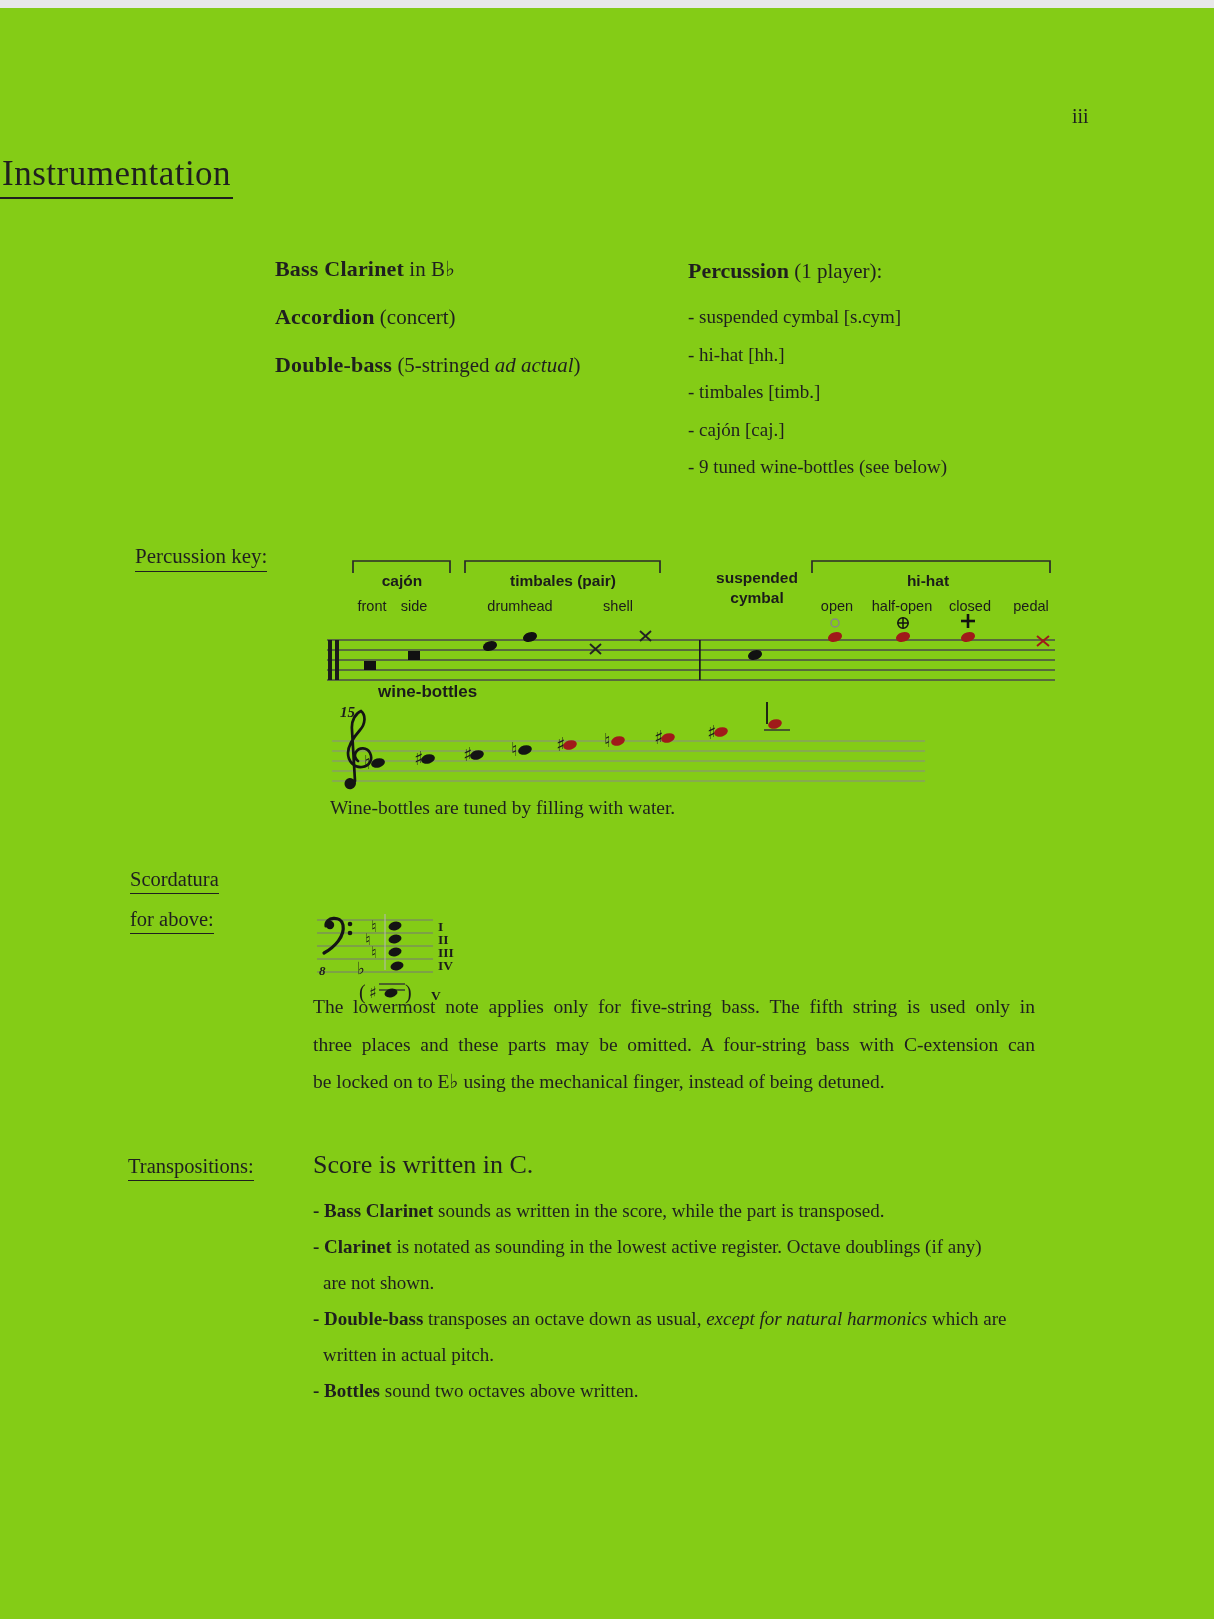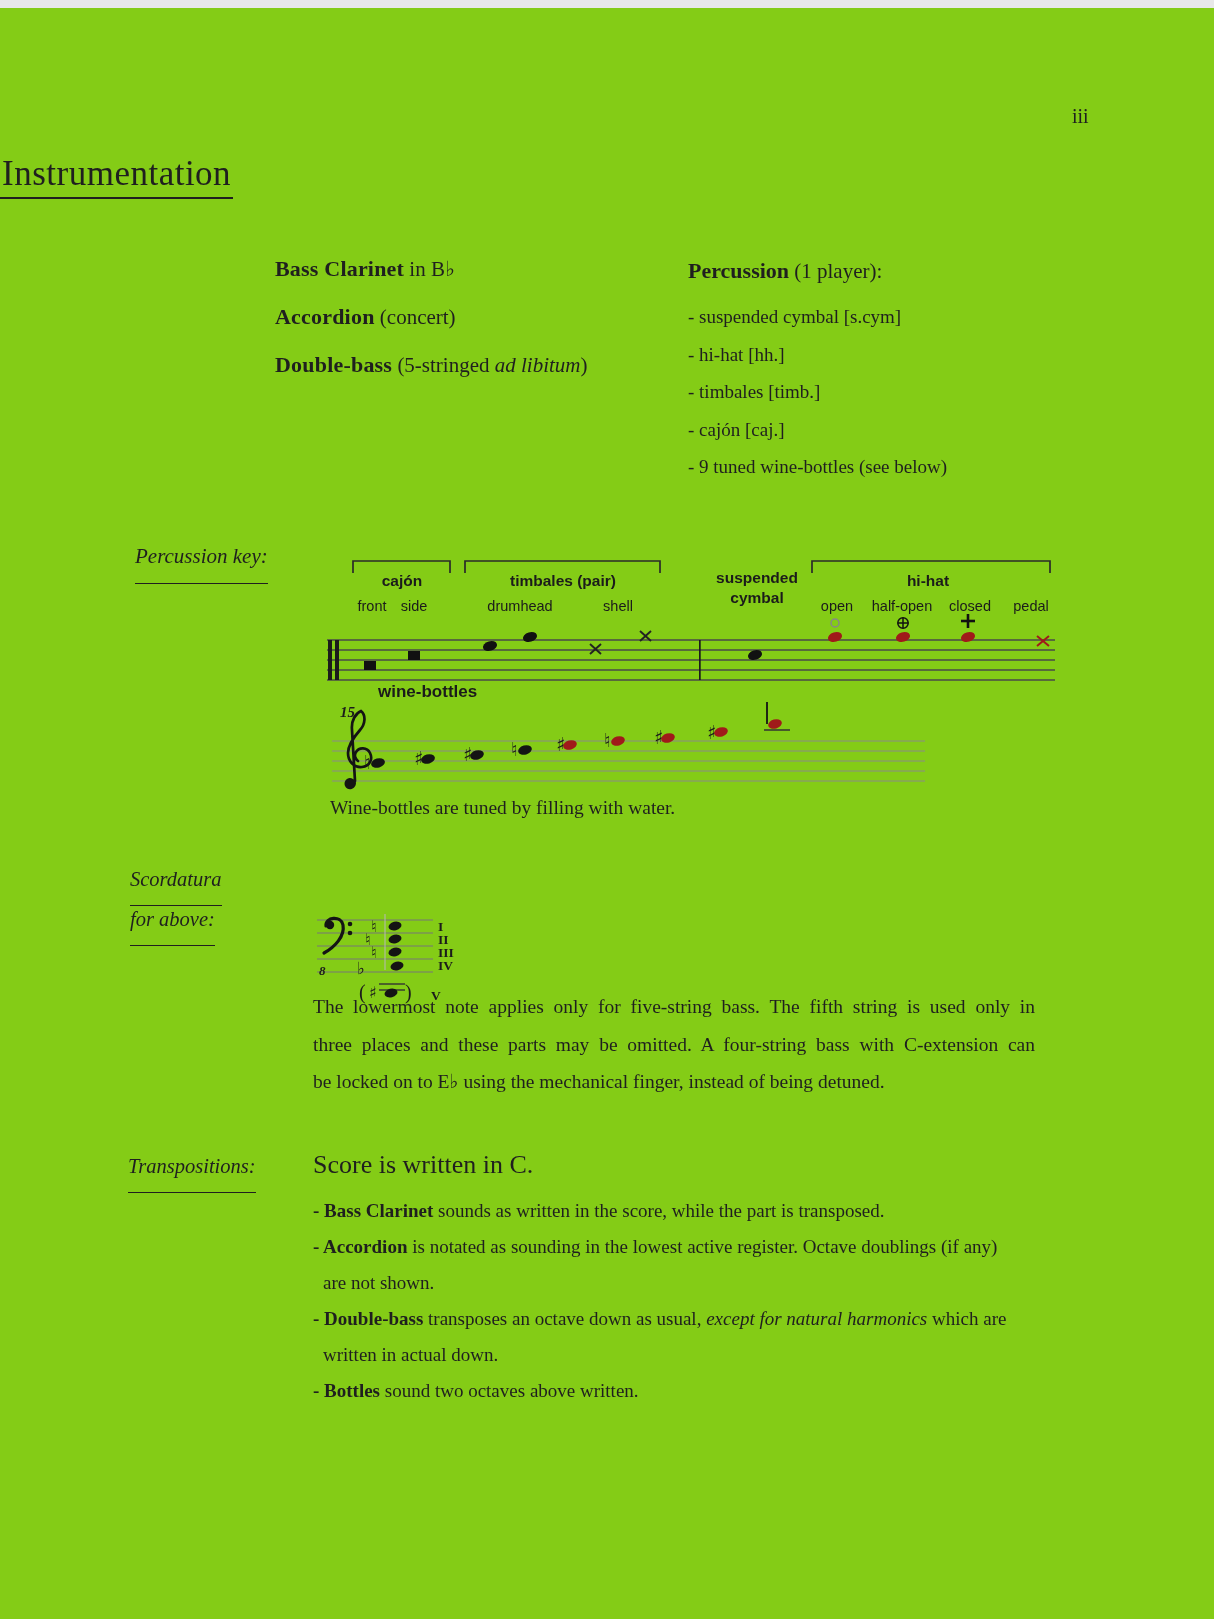--- a/index.html
+++ b/index.html
@@ -17,21 +17,21 @@
     border-bottom:2.5px solid #1f1f1f; padding:0 2px 3px 2px;
   }
   .inst-col { left:275px; top:248px; font-size:21px; }
   .inst-row { height:48px; white-space:nowrap; }
   .inst-row b { font-size:22px; letter-spacing:0.2px; }
   .perc-col { left:688px; top:250px; }
   .perc-head { font-size:21px; margin-bottom:14px; white-space:nowrap; }
   .perc-head b { font-size:22px; }
   .perc-item { font-size:19px; line-height:37.5px; white-space:nowrap; }
   .sec-label { font-size:21px; }
-  .u { border-bottom:1.5px solid #1f1f1f; padding-bottom:15px;font-style:italic; }
+  .u { border-bottom:1.5px solid #1f1f1f; padding-bottom:3px; }
   .pk-label { left:135px; top:536px; }
   .caption { left:330px; top:789px; font-size:19.5px; }
   .scord-label { left:130px; top:860px; width:142px; text-align:left; font-size:20.5px; }
   .scord-label div { margin-bottom:17px; }
   .para { left:313px; top:980px; width:722px; font-size:19.5px; }
   .para .line { line-height:37.5px; white-space:nowrap; }
   .para .just { text-align:justify; text-align-last:justify; }
   .trans-label { left:128px; top:1147px; font-size:20.5px; }
   .trans-head { left:313px; top:1142px; font-size:26px; }
   .bullets { left:313px; top:1185px; width:740px; font-size:19px; }
@@ -53,21 +53,21 @@
   </div>
 
   <div class="abs inst-col">
     <div class="inst-row">
       <b>Bass Clarinet</b><span> in B♭</span>
     </div>
     <div class="inst-row">
       <b>Accordion</b><span> (concert)</span>
     </div>
     <div class="inst-row">
-      <b>Double-bass</b><span> (5-stringed </span><i>ad libitum</i><span>)</span>
+      <b>Double-bass</b><span> (5-stringed </span><i>ad actual</i><span>)</span>
     </div>
   </div>
 
   <div class="abs perc-col">
     <div class="perc-head">
       <b>Percussion</b><span> (1 player):</span>
     </div>
     <div class="perc-item">- suspended cymbal [s.cym]</div>
     <div class="perc-item">- hi-hat [hh.]</div>
     <div class="perc-item">- timbales [timb.]</div>
@@ -249,25 +249,25 @@
   <div class="abs sec-label trans-label">
     <span class="u">Transpositions:</span>
   </div>
   <div class="abs trans-head">Score is written in C.</div>
 
   <div class="abs bullets">
     <div class="bl">
       <b>- Bass Clarinet</b><span> sounds as written in the score, while the part is transposed.</span>
     </div>
     <div class="bl">
-      <b>- Accordion</b><span> is notated as sounding in the lowest active register. Octave doublings (if any)</span>
+      <b>- Clarinet</b><span> is notated as sounding in the lowest active register. Octave doublings (if any)</span>
     </div>
     <div class="bl cont">are not shown.</div>
     <div class="bl">
       <b>- Double-bass</b><span> transposes an octave down as usual, </span><i>except for natural harmonics</i><span> which are</span>
     </div>
-    <div class="bl cont">written in actual down.</div>
+    <div class="bl cont">written in actual pitch.</div>
     <div class="bl">
       <b>- Bottles</b><span> sound two octaves above written.</span>
     </div>
   </div>
 
 </div>
 
 </body></html>

